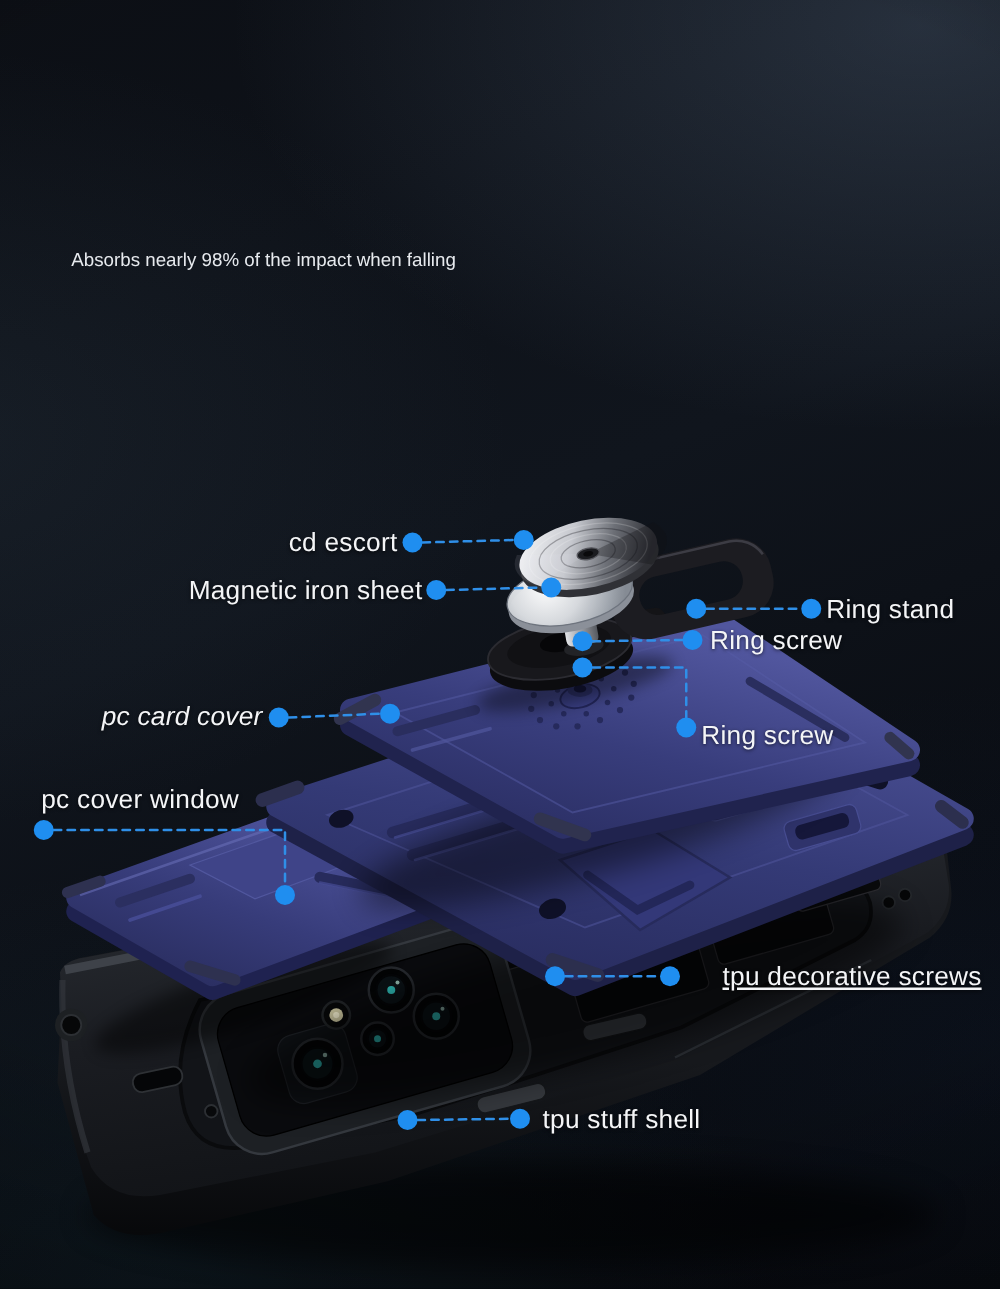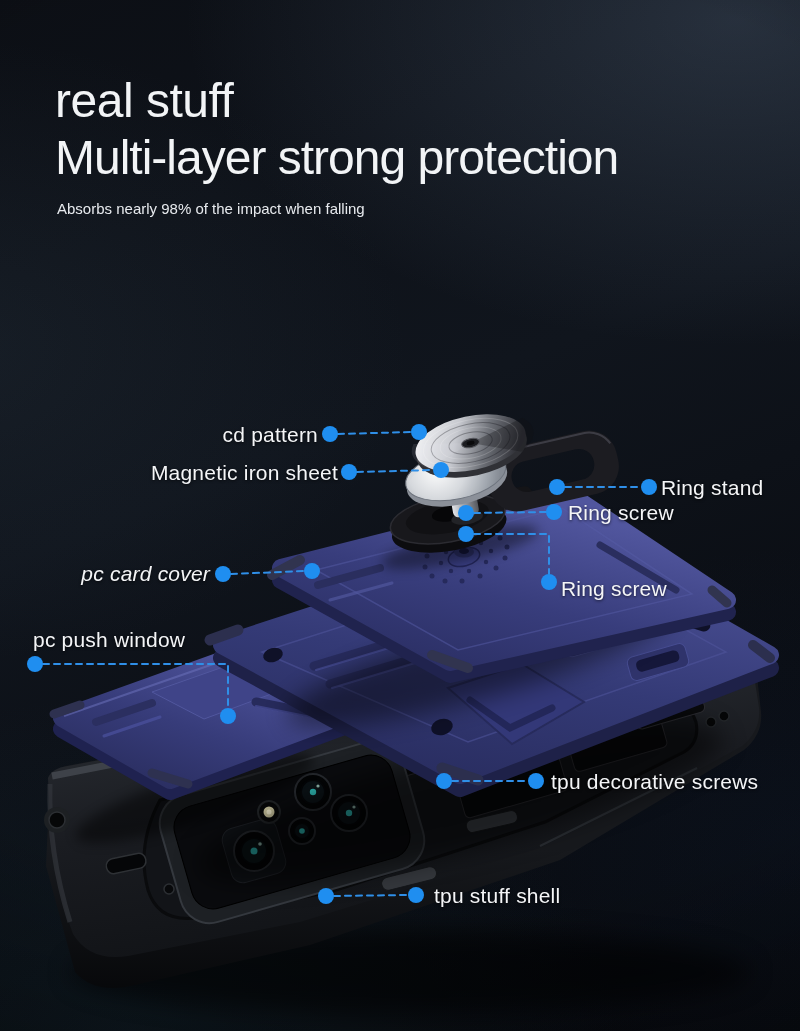--- a/index.html
+++ b/index.html
@@ -27,24 +27,20 @@
     white-space:nowrap;letter-spacing:.2px;text-shadow:0 1px 3px rgba(0,0,0,.65);
   }
   .ra{text-align:right;}
   svg.scene{position:absolute;left:0;top:0;z-index:2;}
 </style>
 </head>
 <body>
 
 <div class="stage">
 
-  <div class="hero">
-    <div class="t1">real stuff</div>
-    <div class="t2">Multi-layer strong protection</div>
-  </div>
   <div class="sub">
     <div>Absorbs nearly 98% of the impact when falling</div>
   </div>
 
   <svg class="scene" width="800" height="1031" viewBox="0 0 800 1031">
     <defs>
       <filter id="b6" x="-60%" y="-60%" width="220%" height="220%">
           <feGaussianBlur stdDeviation="6"></feGaussianBlur>
         </filter>
       <filter id="b12" x="-60%" y="-60%" width="220%" height="220%">
@@ -313,22 +309,22 @@
         <circle cx="312" cy="571" r="8"></circle>
       <circle cx="35" cy="664" r="8"></circle>
         <circle cx="228" cy="716" r="8"></circle>
       <circle cx="444" cy="781" r="8"></circle>
         <circle cx="536" cy="781" r="8"></circle>
       <circle cx="326" cy="896" r="8"></circle>
         <circle cx="416" cy="895" r="8"></circle>
     </g>
   </svg>
 
-  <div class="part-label ra" style="left:158px;top:423px;width:160px;">cd pattern</div>
+  <div class="part-label ra" style="left:158px;top:423px;width:160px;">cd escort</div>
   <div class="part-label ra" style="left:98px;top:461px;width:240px;">Magnetic iron sheet</div>
   <div class="part-label" style="left:661px;top:476px;text-align:right;">Ring stand</div>
   <div class="part-label" style="left:568px;top:501px;">Ring screw</div>
   <div class="part-label" style="left:561px;top:577px;">Ring screw</div>
   <div class="part-label ra" style="left:28px;top:562px;width:182px;font-style:italic;">pc card cover</div>
-  <div class="part-label" style="left:33px;top:628px;">pc push window</div>
-  <div class="part-label" style="left:551px;top:770px;">tpu decorative screws</div>
+  <div class="part-label" style="left:33px;top:628px;">pc cover window</div>
+  <div class="part-label" style="left:578px;top:770px;text-decoration:underline;">tpu decorative screws</div>
   <div class="part-label" style="left:434px;top:884px;">tpu stuff shell</div>
 </div>
 
 </body></html>

